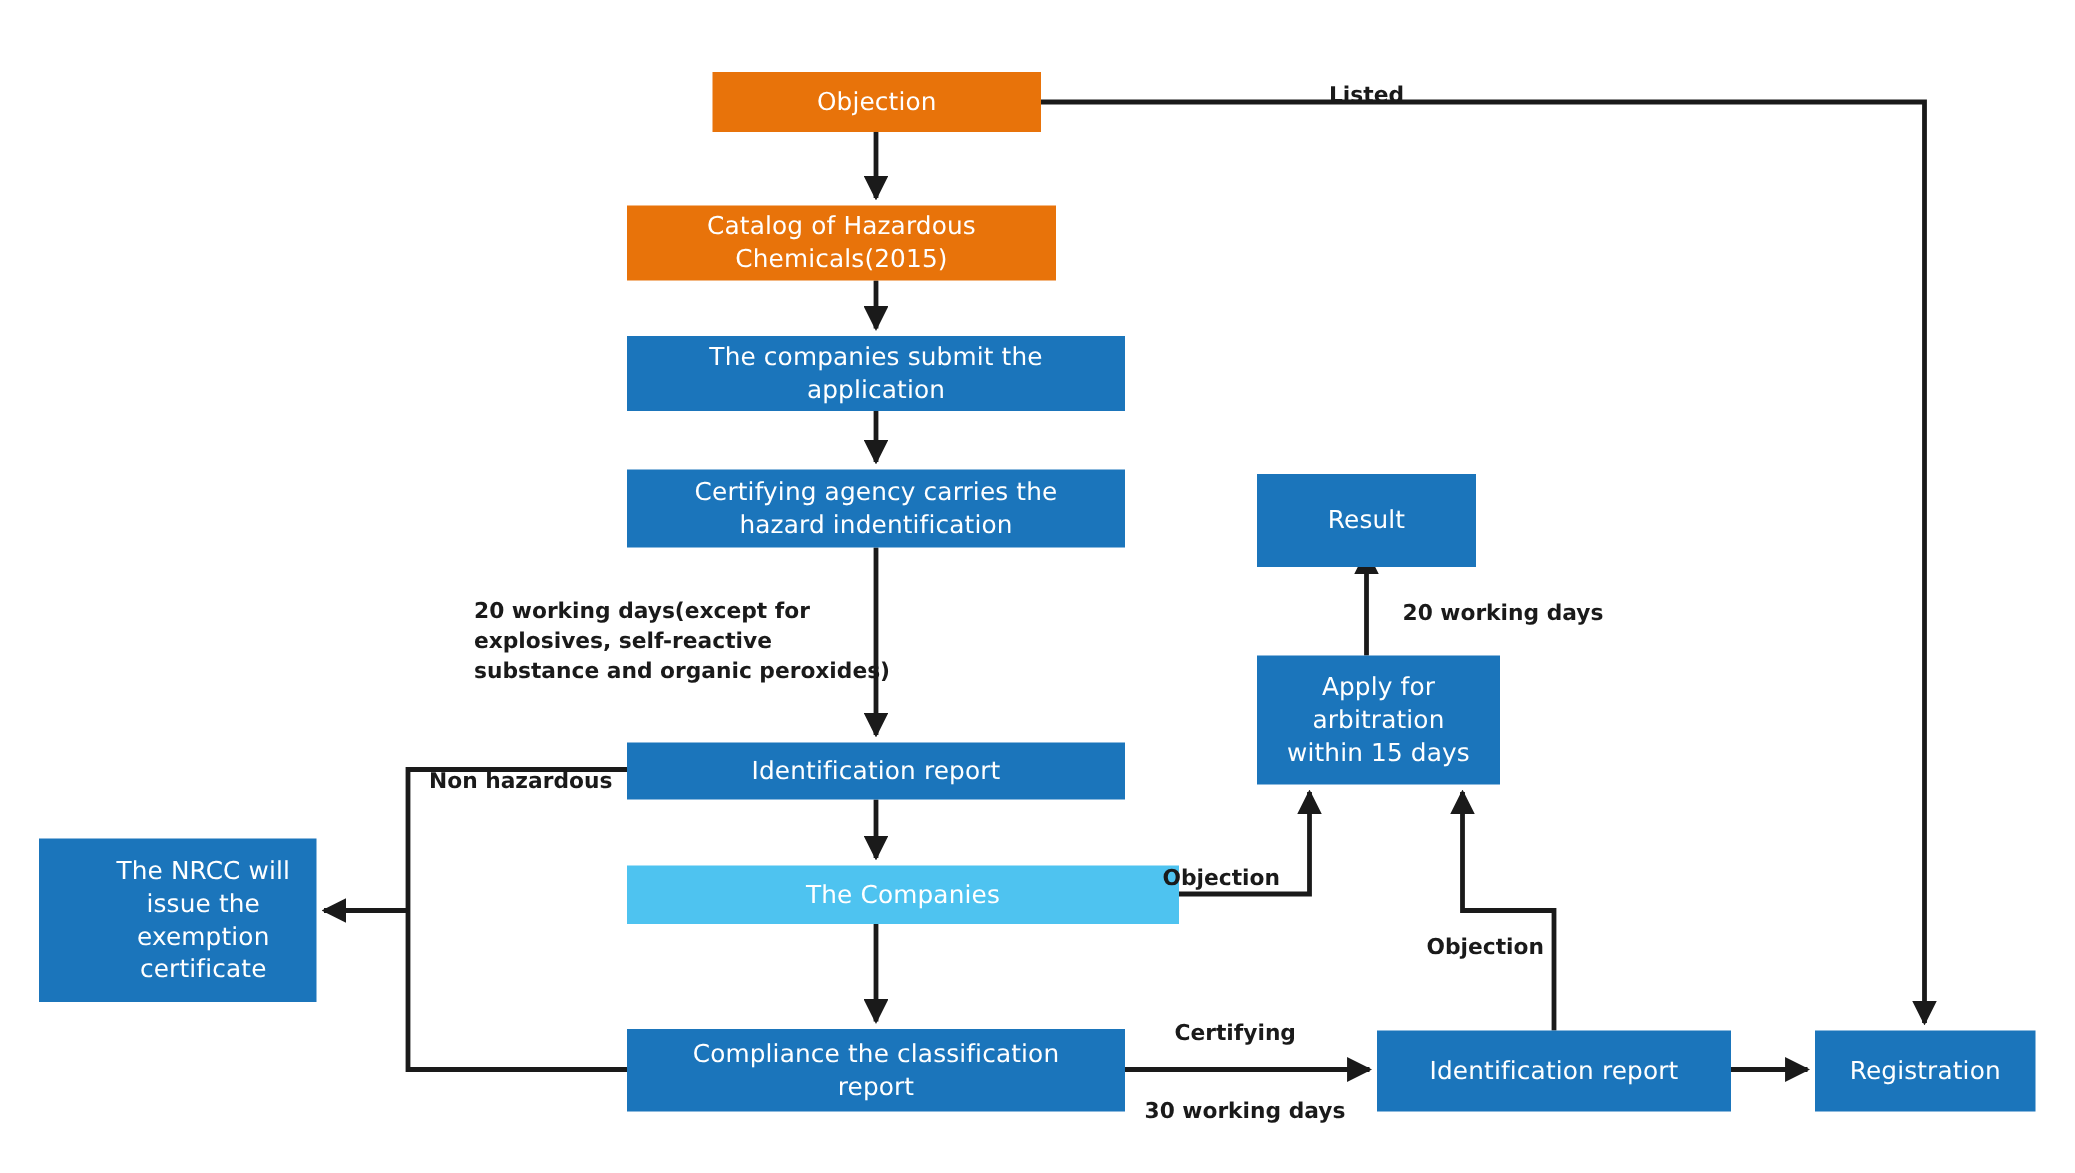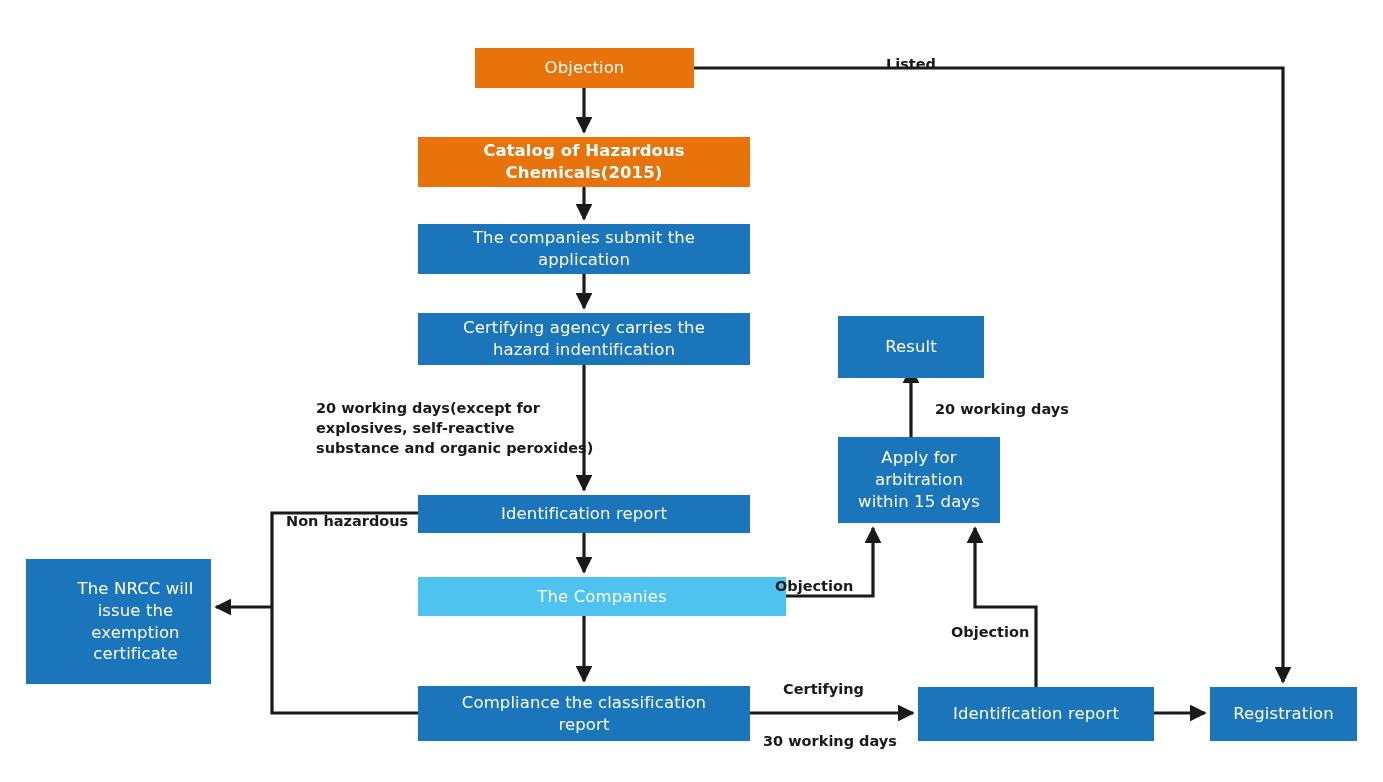--- a/index.html
+++ b/index.html
@@ -94,37 +94,37 @@
       <path d="M 1036 687 L 1036 607 L 975 607 L 975 528" marker-end="url(#arrow)"></path>
 
       <path d="M 1154 713 L 1205 713" marker-end="url(#arrow)"></path>
 
       <path d="M 694 68 L 1283 68 L 1283 682" marker-end="url(#arrow)"></path>
     </g>
   </svg>
 
   <div class="node orange" style="left:475px; top:48px; width:219px; height:40px;">Objection</div>
 
-  <div class="node orange" style="left:418px; top:137px; width:332px; height:50px;font-weight:bold;">Catalog of Hazardous
+  <div class="node orange" style="left:418px; top:137px; width:286px; height:50px;">Catalog of Hazardous
 Chemicals(2015)</div>
 
   <div class="node blue" style="left:418px; top:224px; width:332px; height:50px;">The companies submit the
 application</div>
 
   <div class="node blue" style="left:418px; top:313px; width:332px; height:52px;">Certifying agency carries the
 hazard indentification</div>
 
   <div class="node blue" style="left:418px; top:495px; width:332px; height:38px;">Identification report</div>
 
   <div class="node lightblue" style="left:418px; top:577px; width:368px; height:39px;">The Companies</div>
 
   <div class="node blue" style="left:418px; top:686px; width:332px; height:55px;">Compliance the classification
 report</div>
 
-  <div class="node blue" style="left:26px; top:559px; width:185px; height:125px;padding-left:40px;">The NRCC will
+  <div class="node blue" style="left:26px; top:559px; width:185px; height:109px;padding-left:40px;">The NRCC will
 issue the
 exemption
 certificate</div>
 
   <div class="node blue" style="left:838px; top:316px; width:146px; height:62px;">Result</div>
 
   <div class="node blue" style="left:838px; top:437px; width:162px; height:86px;">Apply for
 arbitration
 within 15 days</div>
 

